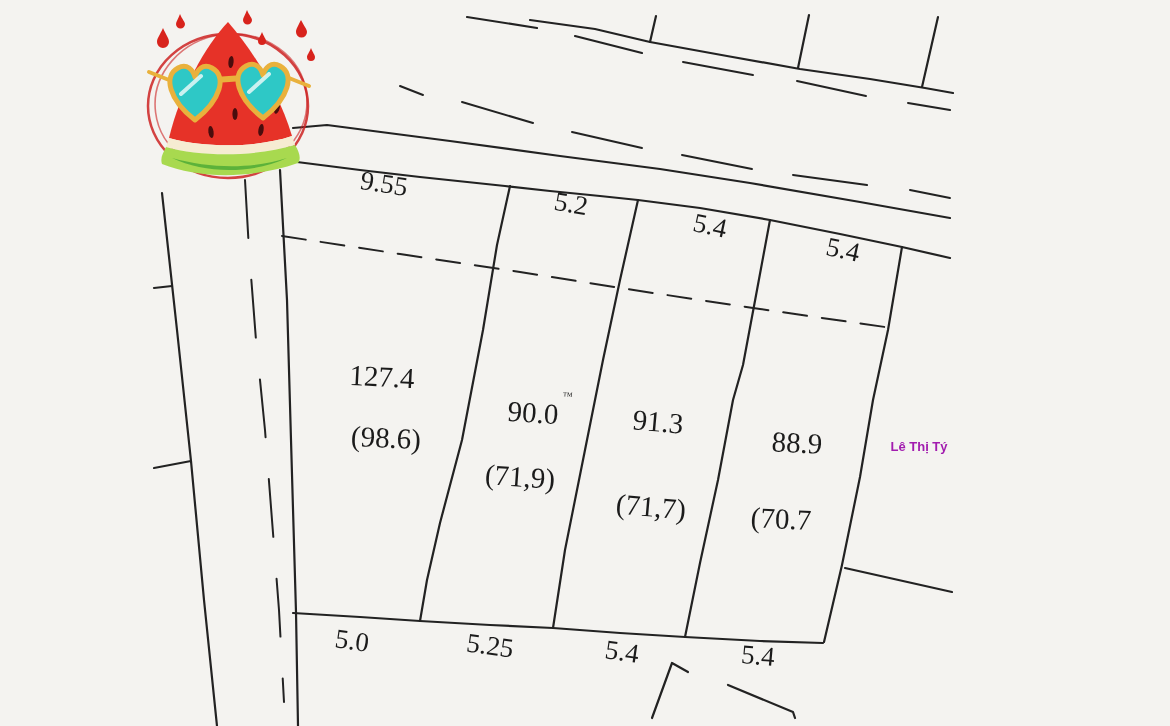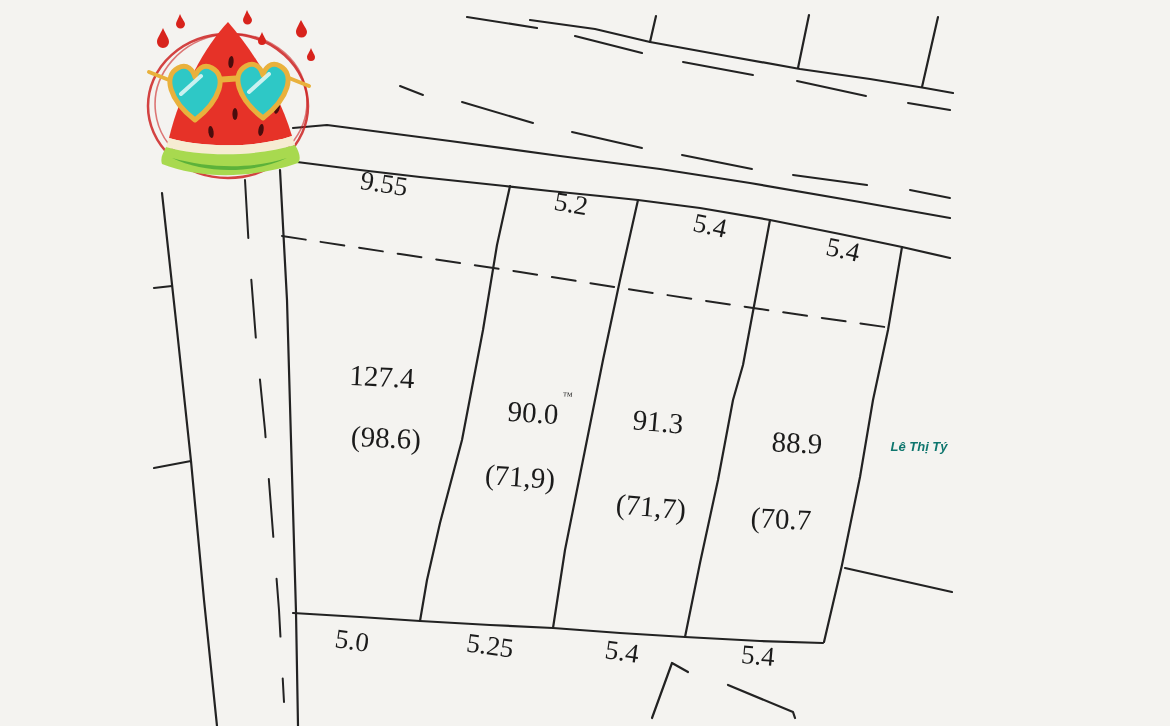--- a/index.html
+++ b/index.html
@@ -15,22 +15,21 @@
     position:absolute;
     color:#1b1b1b;
     font-family:"Liberation Serif", serif;
     white-space:nowrap;
     line-height:1;
     transform-origin:center center;
   }
   .neighbor{
     font-family:"Liberation Sans", sans-serif;
     font-weight:bold;
-    font-style:italic;
-    color:#0f766e;
+    color:#a21caf;
   }
   .sup{
     font-size:10px;
     letter-spacing:-1px;
   }
 </style>
 </head>
 <body>
 
 <div class="canvas">

